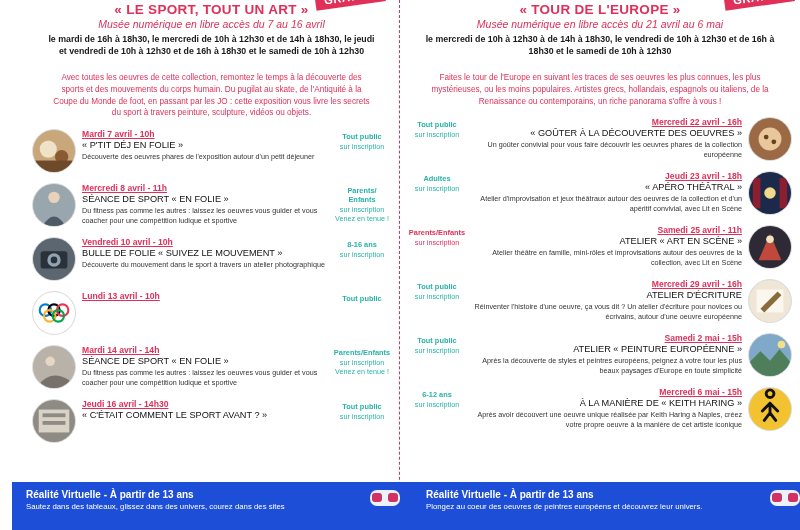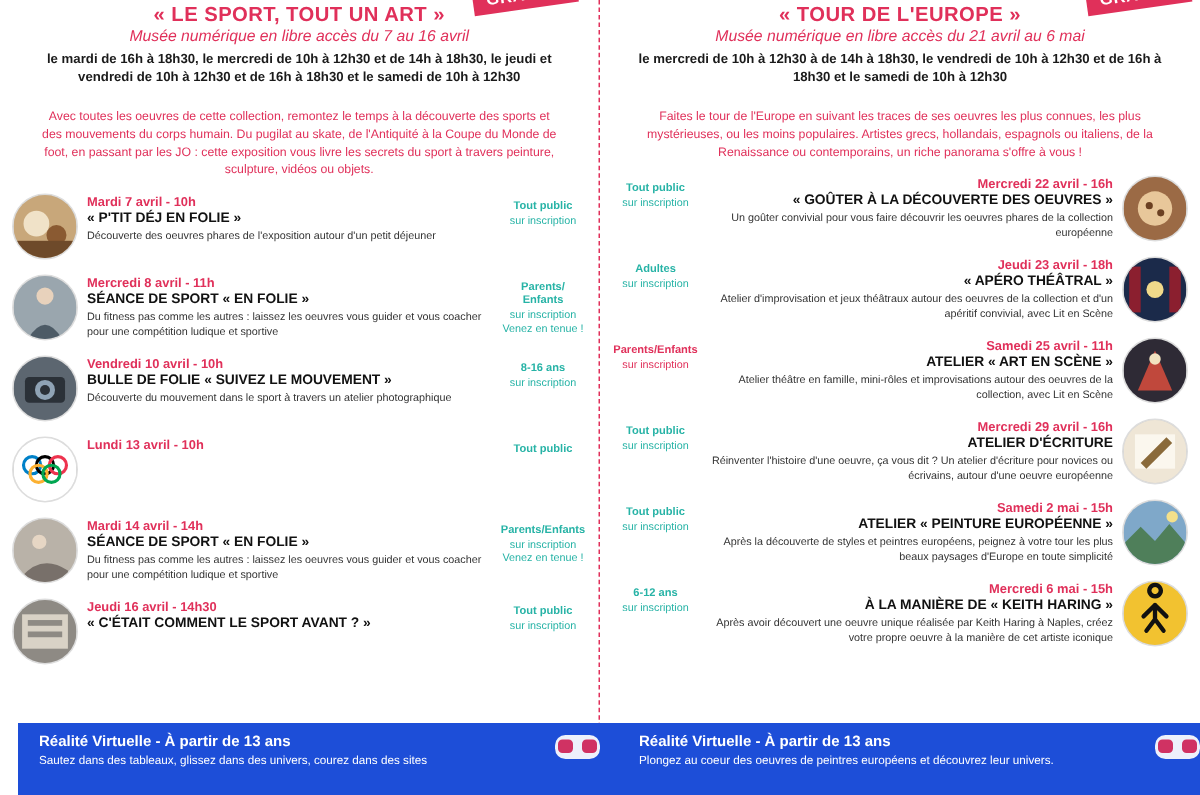--- a/index.html
+++ b/index.html
@@ -7,21 +7,21 @@
   body {
     width:800px; height:530px;
     font-family:"Liberation Sans", sans-serif;
     background:#ffffff;
     color:#1a1a1a;
     overflow:hidden;
     position:relative;
   }
   .page { width:800px; height:530px; position:relative; display:flex; }
   .col { width:400px; height:530px; position:relative; padding:0; }
-  .col-left { border-right:1px dashed #e0305a; }
+  .col-left { border-right:1px dashed #e0305a;padding-left:24px; }
 
   
   .hdr { padding:0 10px; text-align:center; position:relative; }
   .hdr-title {
     color:#e0305a; font-weight:bold; font-size:13.5px; letter-spacing:.3px;
     margin:2px 0 1px 0; white-space:nowrap;
   }
   .hdr-sub {
     color:#e0305a; font-size:10.5px; font-style:italic; margin:0 0 4px 0;
     white-space:nowrap;
@@ -51,24 +51,24 @@
     padding:4px 0 4px 0; min-height:54px;
   }
   .thumb {
     width:44px; height:44px; border-radius:50%; flex:0 0 44px;
     background:#cfcfcf; overflow:hidden; position:relative;
     border:1px solid #ddd;
   }
   .thumb svg { display:block; width:100%; height:100%; }
   .ev-body { flex:1 1 auto; min-width:0; }
   .ev-date {
-    color:#e0305a; font-size:8.6px; font-weight:bold; margin:0 0 1px 0;
+    color:#e0305a; font-size:8.6px; font-weight:bold; margin:0 0 1px 0;text-decoration:underline;
   }
   .ev-title {
-    font-size:9.2px; font-weight:bold; color:#111; margin:0 0 1px 0;
+    font-size:9.2px; font-weight:normal; color:#111; margin:0 0 1px 0;
     line-height:1.2;
   }
   .ev-desc {
     font-size:7.2px; color:#333; line-height:1.3; margin:0;
   }
   .ev-tags {
     flex:0 0 58px; text-align:center; padding-top:4px;
   }
   .tag-audience {
     font-size:7.4px; font-weight:bold; line-height:1.2;

